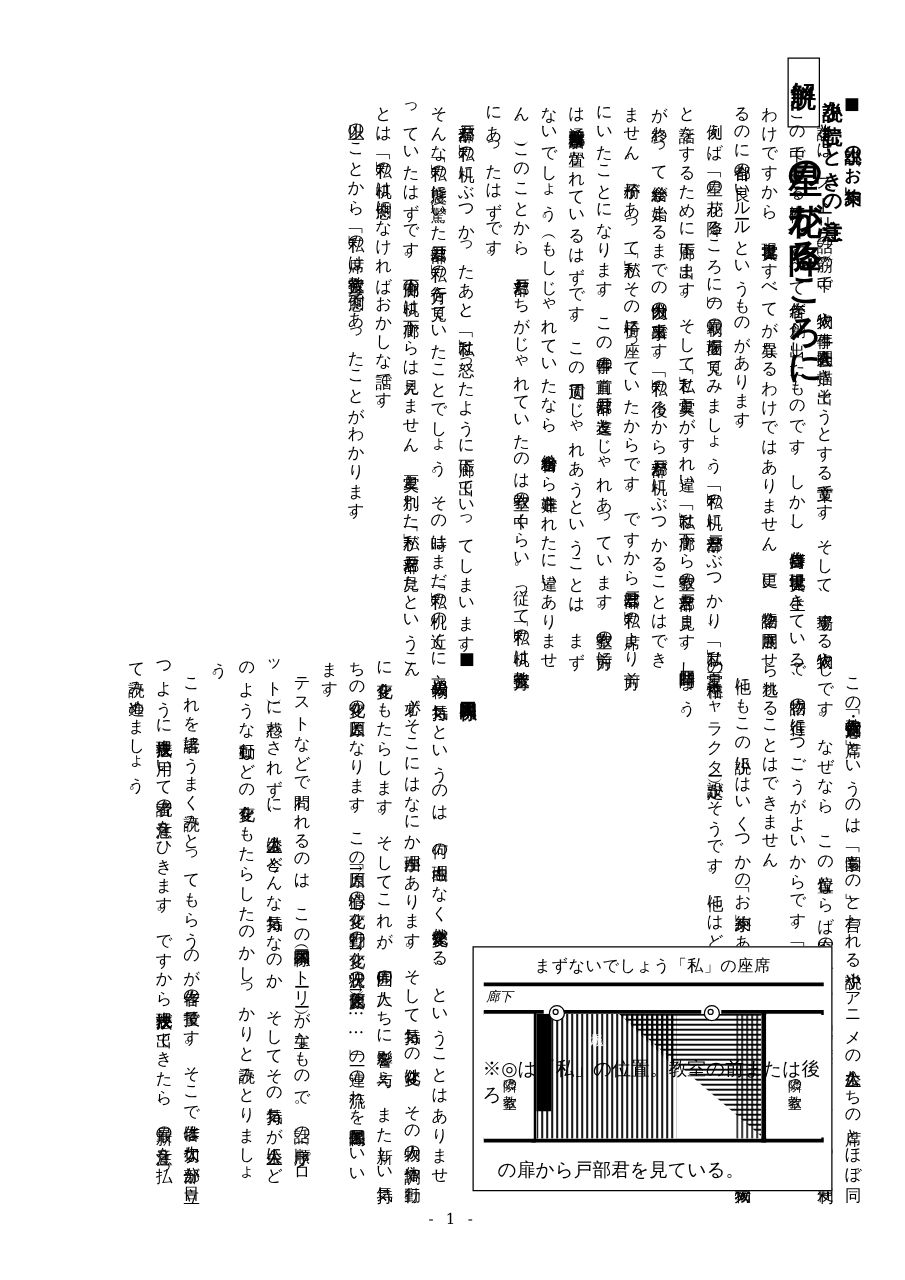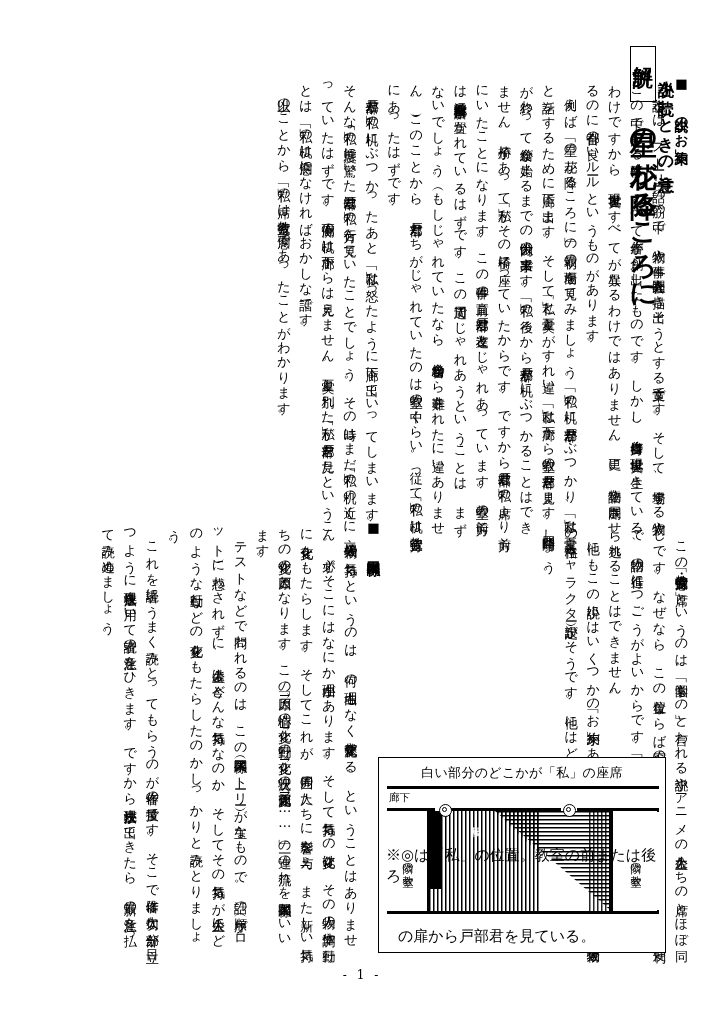--- a/index.html
+++ b/index.html
@@ -148,20 +148,21 @@
     height: 3px;
     background: #000;
   }
   #corridor-label {
     position: absolute;
     left: 2px;
     top: 5px;
     font-size: 10.5px;
     font-family: "DejaVu Serif", "Liberation Serif", serif;
     writing-mode: horizontal-tb;
+    font-style: italic;
   }
   #room-frame {
     position: absolute;
     left: 0;
     top: 22px;
     width: 272px;
     height: 106px;
   }
   
   .wall {
@@ -292,21 +293,21 @@
   </div>
 
   <div id="block3" class="body-col-block">
     <div class="sec-head">■ 因果関係</div>
     <p style="margin:0;text-indent:1em;">登場人物の気持ちというのは、何の理由もなく突然変化する、ということはありません。必ずそこにはなにか理由があります。そして気持ちの変化は、その人物の体調や行動に変化をもたらします。そしてこれが、周囲の人たちに影響を与え、また新しい気持ちの変化の原因となります。この「原因→心情の変化→行動の変化→状況の変化（原因）→……」の一連の流れを因果関係といいます。</p>
     <p style="margin:0;text-indent:1em;">テストなどで問われるのは、この因果関係（ストーリー）が主なもので。話の順序（プロット）に惑わされずに、主人公は今どんな気持ちなのか、そしてその気持ちが主人公にどのような行動などの変化をもたらしたのかしっかりと読みとりましょう。</p>
     <p style="margin:0;text-indent:1em;">これを読者にうまく読みとってもらうのが作者の技量です。そこで作者は大切な部分が目立つように表現技法を用いて読者の注意をひきます。ですから表現技法が出てきたら、最新の注意を払って読み進めましょう。</p>
   </div>
 
   <div id="diagram">
-    <div id="diagram-title">白い部分のどこかが「私」の座席</div>
+    <div id="diagram-title">まずないでしょう「私」の座席</div>
 
     <div id="room">
       <div id="top-wall-line"></div>
       <div id="corridor-label">廊下</div>
 
       <div id="room-frame">
 
         <div class="wall" style="left:0;top:0;width:48px;height:3.5px;"></div>
         <div class="wall" style="left:64px;top:0;width:110px;height:3.5px;"></div>
         <div class="wall" style="left:190px;top:0;width:82px;height:3.5px;"></div>

